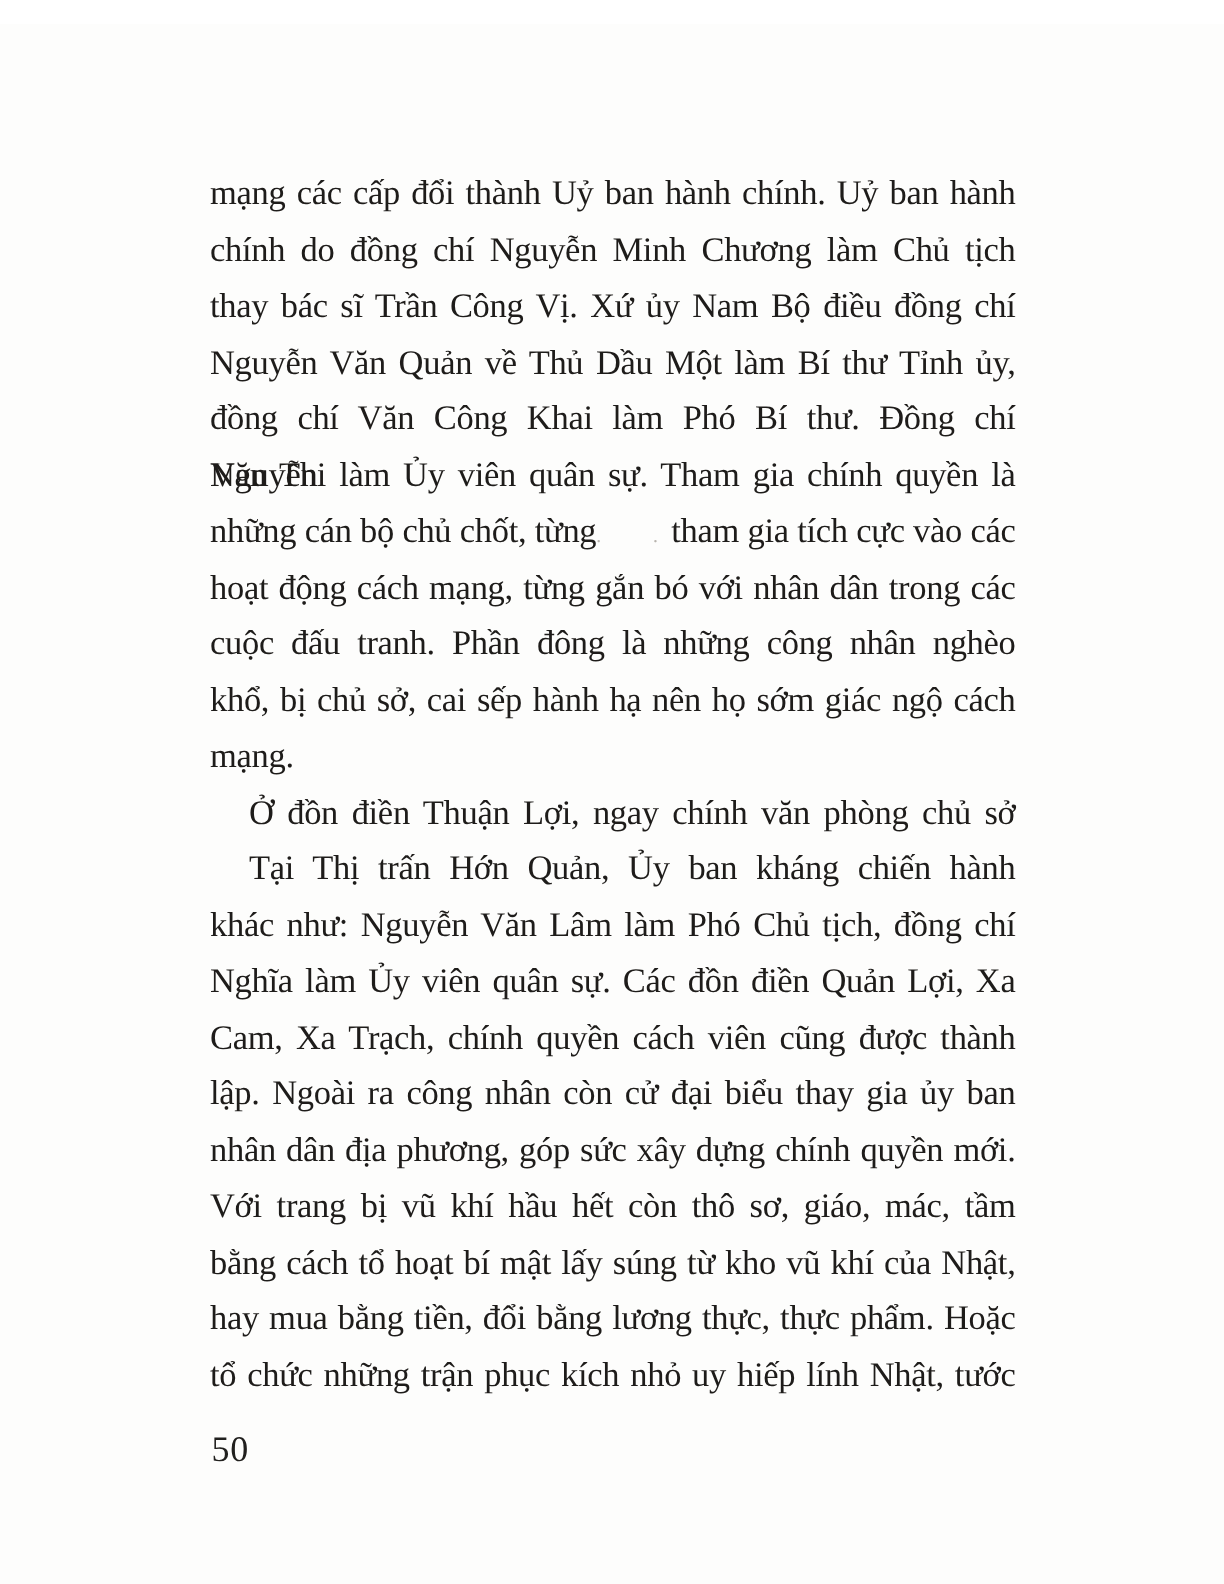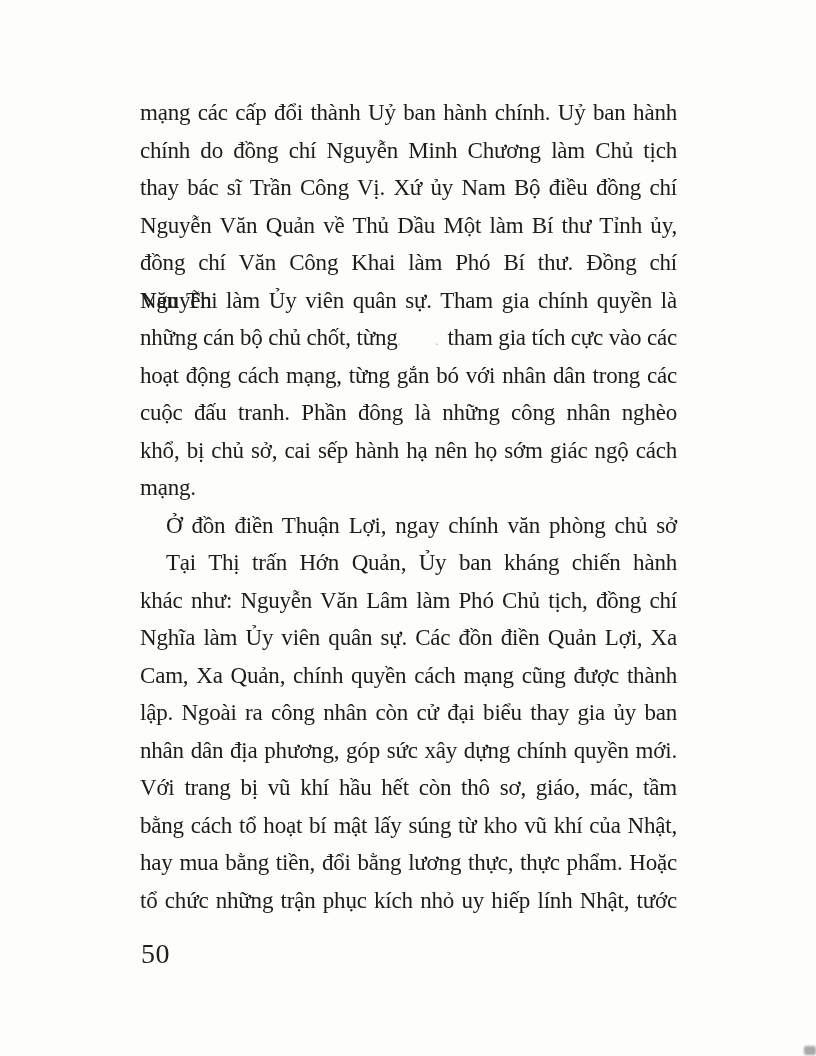--- a/index.html
+++ b/index.html
@@ -6,20 +6,21 @@
   body {
     width: 816px; height: 1056px;
     background: #ffffff;
     position: relative;
     overflow: hidden;
     font-family: "Liberation Serif", "DejaVu Serif", serif;
   }
   .sheet {
     position: absolute; inset: 0;
     background: #fdfdfc;
+    margin-top: 16px;
   }
   .text-block {
     position: absolute;
     left: 140px; top: 94px; width: 537px;
     color: #1e1c1a;
     font-size: 23px;
     letter-spacing: -0.2px;
   }
   .line {
     height: 37.5px;
@@ -35,21 +36,21 @@
     width: 50px;
     color: #b8b4ae;
     font-size: 13px;
     letter-spacing: 9px;
     text-align: center;
     vertical-align: baseline;
   }
   .page-number {
     position: absolute;
     left: 141px; top: 938px;
-    font-size: 28px;
+    font-size: 24px;
     color: #21201e;
     letter-spacing: 0.5px;
   }
   .scan-smudge {
     position: absolute;
     left: 804px; top: 1046px;
     width: 12px; height: 9px;
     background: #a9a9a9;
     border-radius: 2px;
     filter: blur(1px);
@@ -68,21 +69,21 @@
       <div class="line">Văn Thi làm Ủy viên quân sự. Tham gia chính quyền là</div>
       <div class="line">những cán bộ chủ chốt, từng<span class="gap">. .</span>tham gia tích cực vào các</div>
       <div class="line">hoạt động cách mạng, từng gắn bó với nhân dân trong các</div>
       <div class="line">cuộc đấu tranh. Phần đông là những công nhân nghèo</div>
       <div class="line">khổ, bị chủ sở, cai sếp hành hạ nên họ sớm giác ngộ cách</div>
       <div class="line para-end">mạng.</div>
       <div class="line indent">Ở đồn điền Thuận Lợi, ngay chính văn phòng chủ sở</div>
       <div class="line indent">Tại Thị trấn Hớn Quản, Ủy ban kháng chiến hành</div>
       <div class="line">khác như: Nguyễn Văn Lâm làm Phó Chủ tịch, đồng chí</div>
       <div class="line">Nghĩa làm Ủy viên quân sự. Các đồn điền Quản Lợi, Xa</div>
-      <div class="line">Cam, Xa Quản, chính quyền cách mạng cũng được thành</div>
+      <div class="line">Cam, Xa Trạch, chính quyền cách viên cũng được thành</div>
       <div class="line">lập. Ngoài ra công nhân còn cử đại biểu thay gia ủy ban</div>
       <div class="line">nhân dân địa phương, góp sức xây dựng chính quyền mới.</div>
       <div class="line">Với trang bị vũ khí hầu hết còn thô sơ, giáo, mác, tầm</div>
       <div class="line">bằng cách tổ hoạt bí mật lấy súng từ kho vũ khí của Nhật,</div>
       <div class="line">hay mua bằng tiền, đổi bằng lương thực, thực phẩm. Hoặc</div>
       <div class="line">tổ chức những trận phục kích nhỏ uy hiếp lính Nhật, tước</div>
     </div>
   <div class="page-number">50</div>
   <div class="scan-smudge"></div>
 </div>

